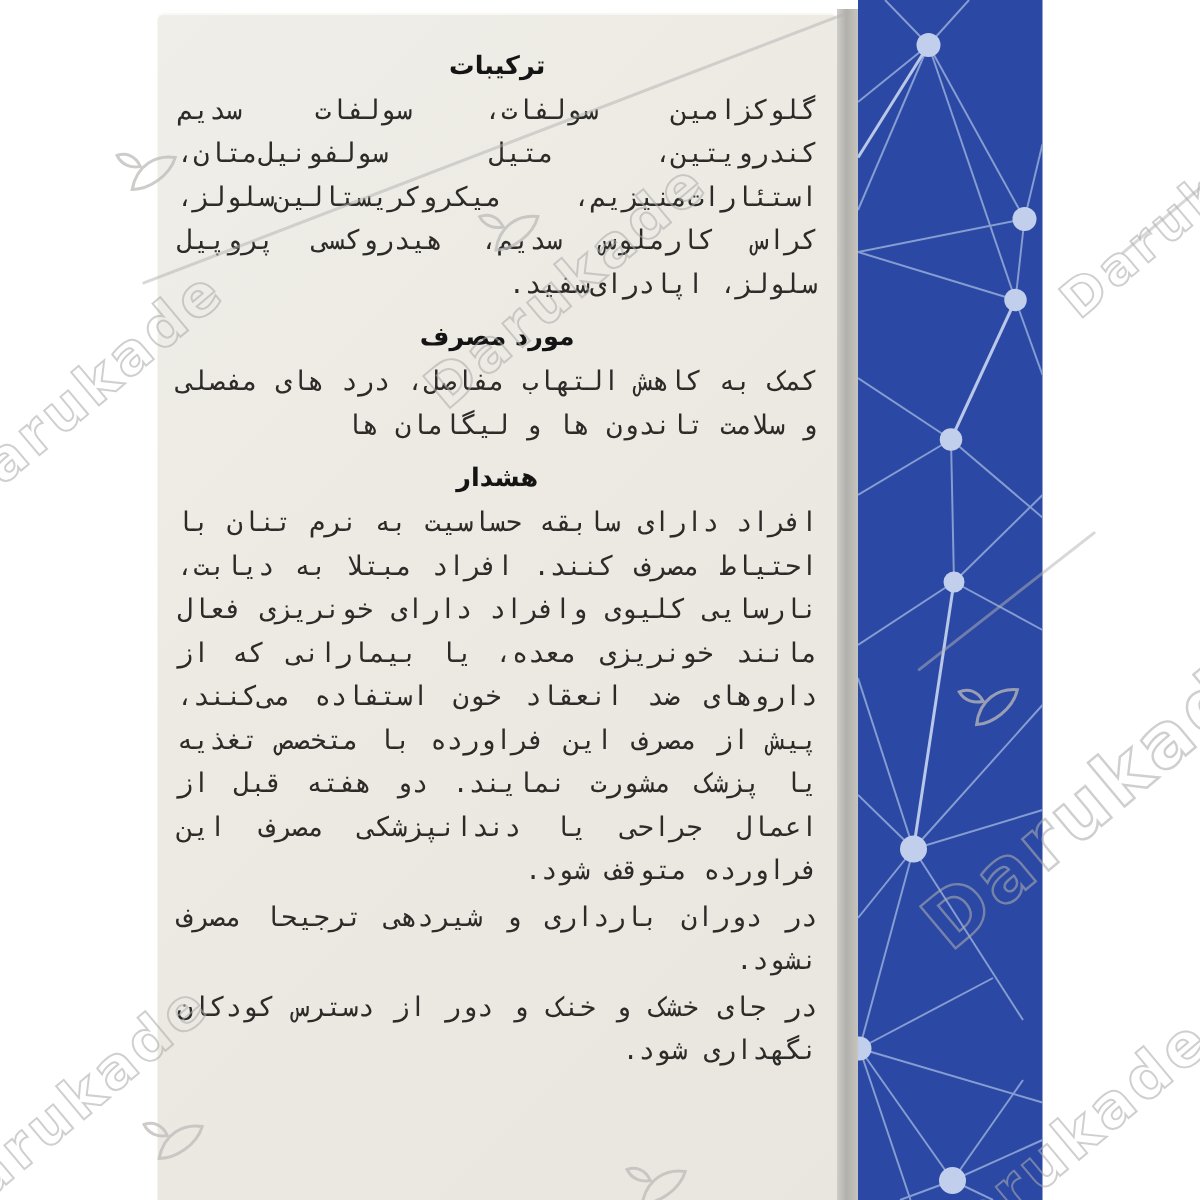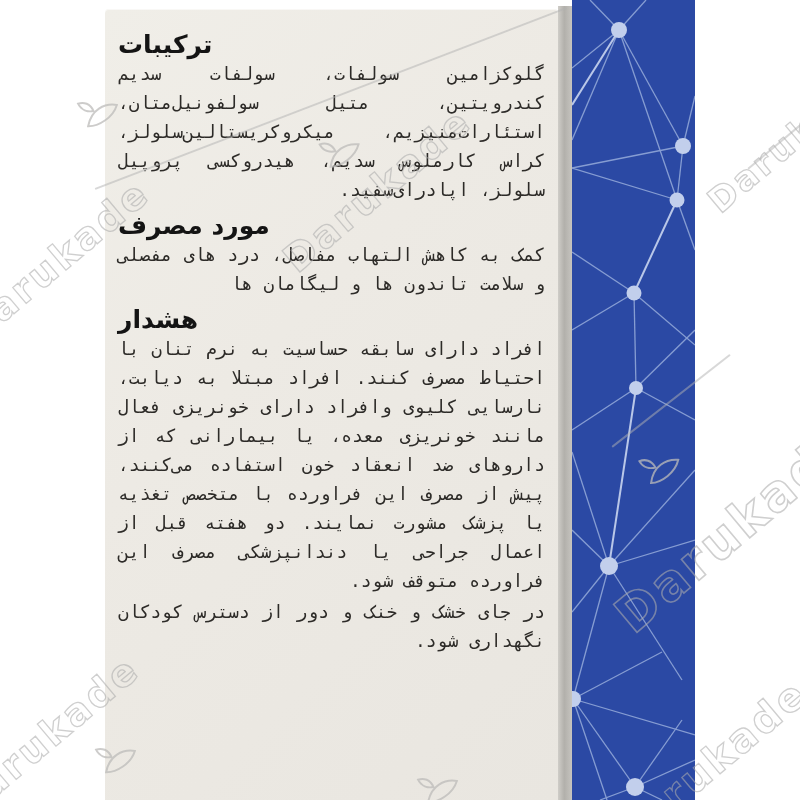--- a/index.html
+++ b/index.html
@@ -14,22 +14,22 @@
     border-radius:4px 4px 0 0;
     box-shadow:inset 0 1px 0 rgba(255,255,255,.6);
   }
   .label-text{
     position:absolute;inset:16px 13px 0 13px;
     direction:rtl;text-align:justify;
     color:#2d2b28;font-size:18px;line-height:29px;
     font-family:"DejaVu Sans",sans-serif;
   }
   .label-text h2{
-    margin:5px 0 2px 0;font-size:25px;line-height:29px;
-    font-weight:bold;color:#141414;text-align:left;
+    margin:5px 0 2px 0;font-size:17px;line-height:29px;
+    font-weight:bold;color:#141414;text-align:center;
   }
   .label-text p{margin:0 0 2px 0;font-family:Liberation Mono, monospace;}
   
   .box-edge{
     position:absolute;left:558px;top:6px;width:14px;height:794px;
     background:linear-gradient(90deg,#cfcdc8 0%,#b2b0ab 45%,#c6c4bf 100%);
   }
   
   .blue-panel{
     position:absolute;left:572px;top:0;width:123px;height:800px;
@@ -67,20 +67,21 @@
         <h2>مورد مصرف</h2>
         <p>کمک به کاهش التهاب مفاصل، درد های مفصلی و سلامت تاندون ها و لیگامان ها</p>
       </section>
 
       <section>
       </section>
 
       <section>
         <h2>هشدار</h2>
         <p>افراد دارای سابقه حساسیت به نرم تنان با احتیاط مصرف کنند. افراد مبتلا به دیابت، نارسایی کلیوی وافراد دارای خونریزی فعال مانند خونریزی معده، یا بیمارانی که از داروهای ضد انعقاد خون استفاده می‌کنند، پیش از مصرف این فراورده با متخصص تغذیه یا پزشک مشورت نمایند. دو هفته قبل از اعمال جراحی یا دندانپزشکی مصرف این فراورده متوقف شود.</p>
+        <p>در دوران بارداری و شیردهی ترجیحا مصرف نشود.</p>
         <p>در جای خشک و خنک و دور از دسترس کودکان نگهداری شود.</p>
       </section>
 
     </div>
   </div>
 
   <div class="box-edge"></div>
 
   <div class="blue-panel">
     <svg width="123" height="800" viewBox="0 0 123 800">

